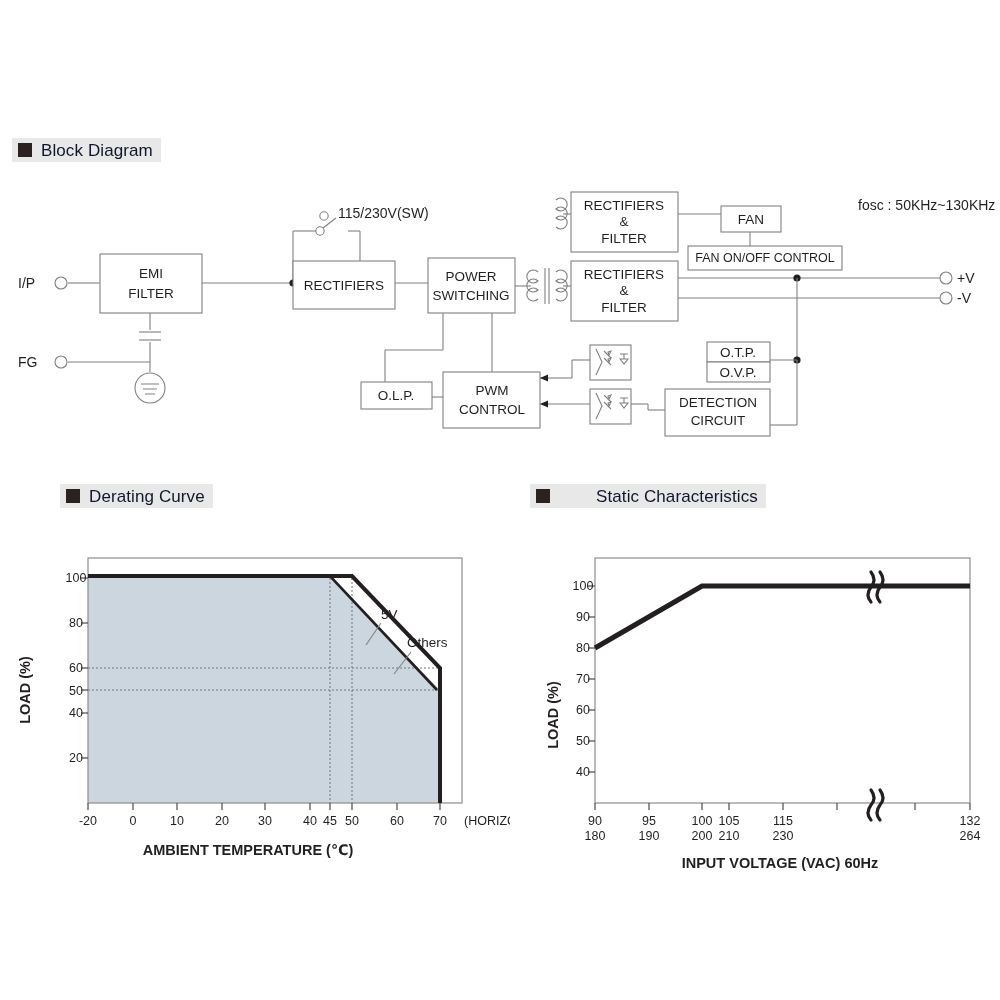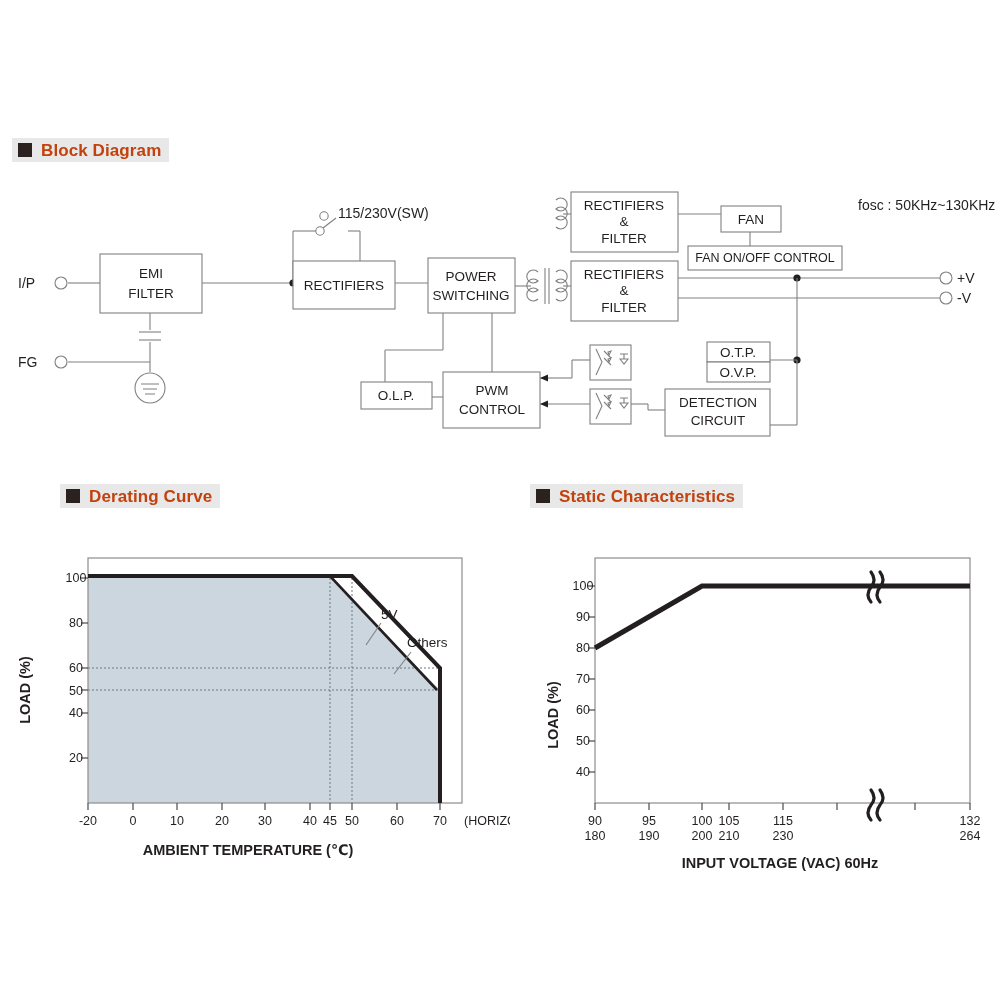--- a/index.html
+++ b/index.html
@@ -5,26 +5,26 @@
   html,body{margin:0;padding:0;background:#ffffff;}
   body{width:1000px;height:1000px;position:relative;
        font-family:"Liberation Sans","DejaVu Sans",sans-serif;color:#231f20;}
   .root{position:absolute;inset:0;width:1000px;height:1000px;overflow:hidden;}
 
   
   .sec-head{position:absolute;height:24px;background:#e8e8e8;display:flex;
             align-items:center;padding:0 8px 0 6px;}
   .sec-head .bullet{width:14px;height:14px;background:#2b2220;display:inline-block;
             margin-right:9px;flex:0 0 auto;}
-  .sec-head .htxt{font-size:17px;font-weight:bold;letter-spacing:.1px;color:#c2410c;
+  .sec-head .htxt{font-size:17px;font-weight:normal;letter-spacing:.1px;color:#0f172a;
             white-space:nowrap;line-height:1;}
 
   #hdr-block{left:12px;top:138px;}
   #hdr-derate{left:12px;top:484px;margin-left:48px;}
-  #hdr-static{left:530px;top:484px;}
+  #hdr-static{left:530px;top:484px;gap:37px;}
 
   
   svg{display:block;}
   .svgwrap{position:absolute;left:0;top:0;}
 
   .blktxt{font-family:"Liberation Sans","DejaVu Sans",sans-serif;
           font-size:13.5px;fill:#231f20;text-anchor:middle;dominant-baseline:middle;}
   .blktxt.sm{font-size:12.5px;}
   .lbl{font-family:"Liberation Sans","DejaVu Sans",sans-serif;
        font-size:14px;fill:#231f20;dominant-baseline:middle;}

